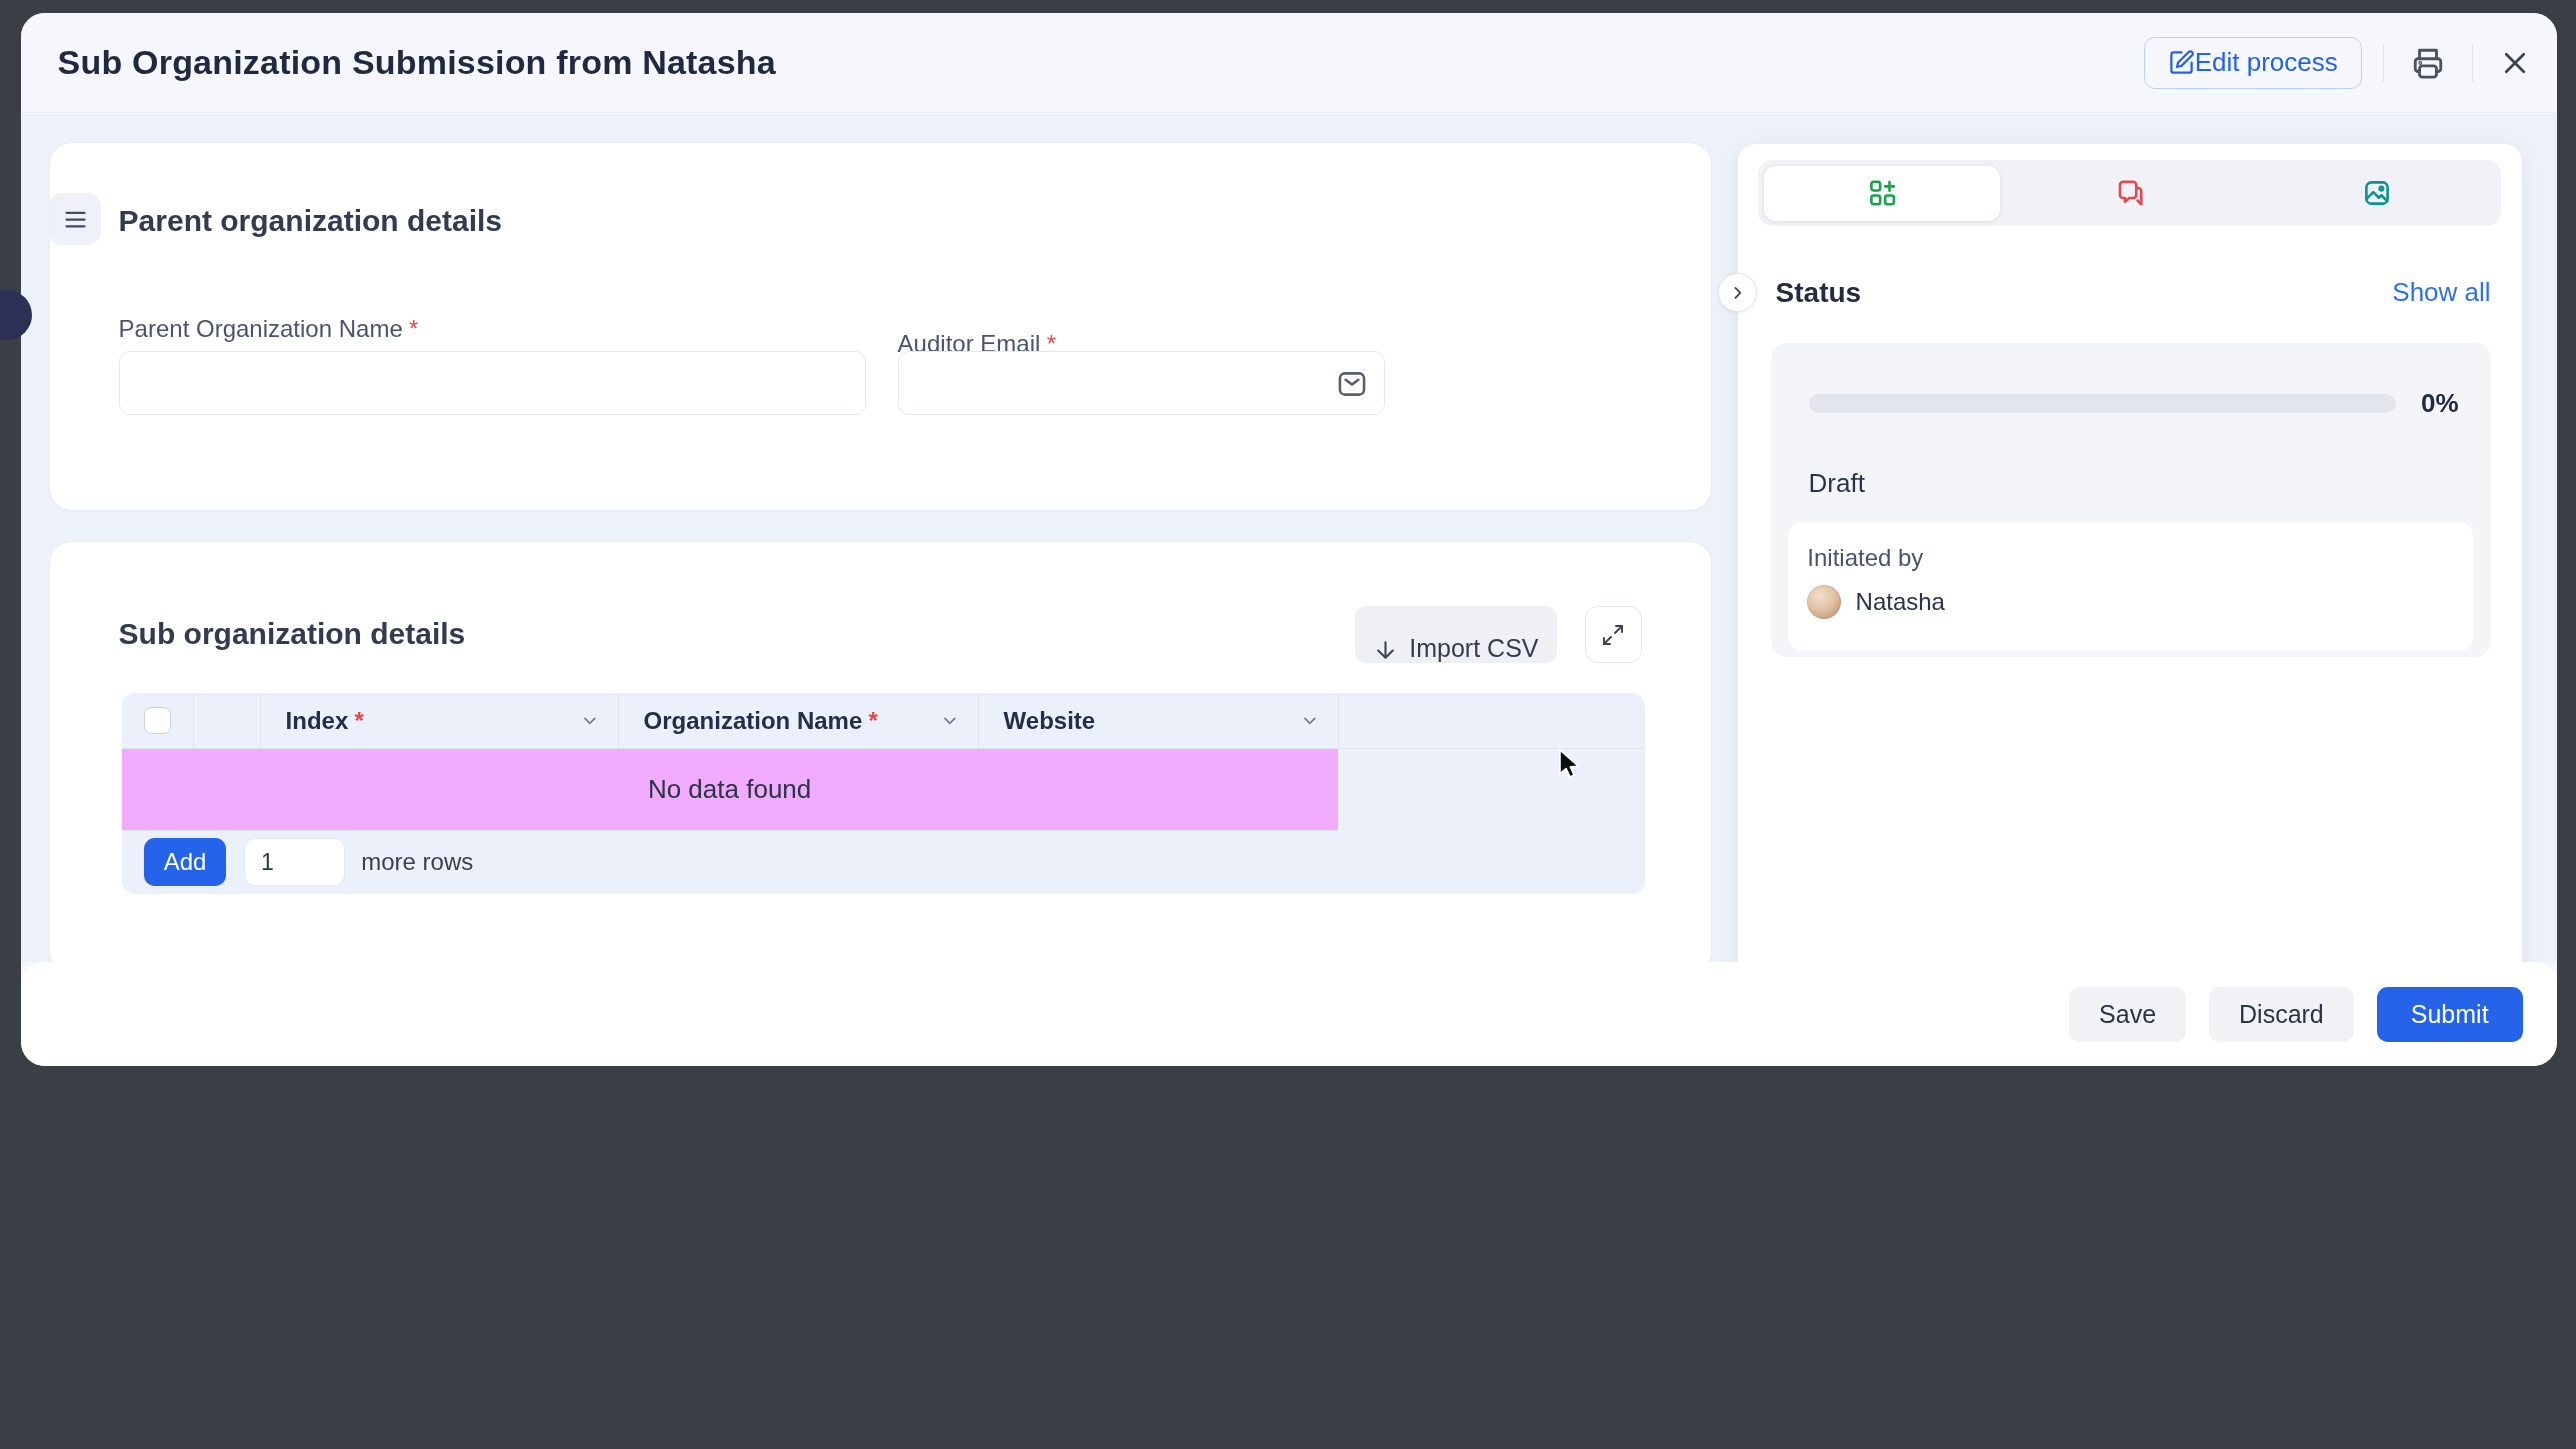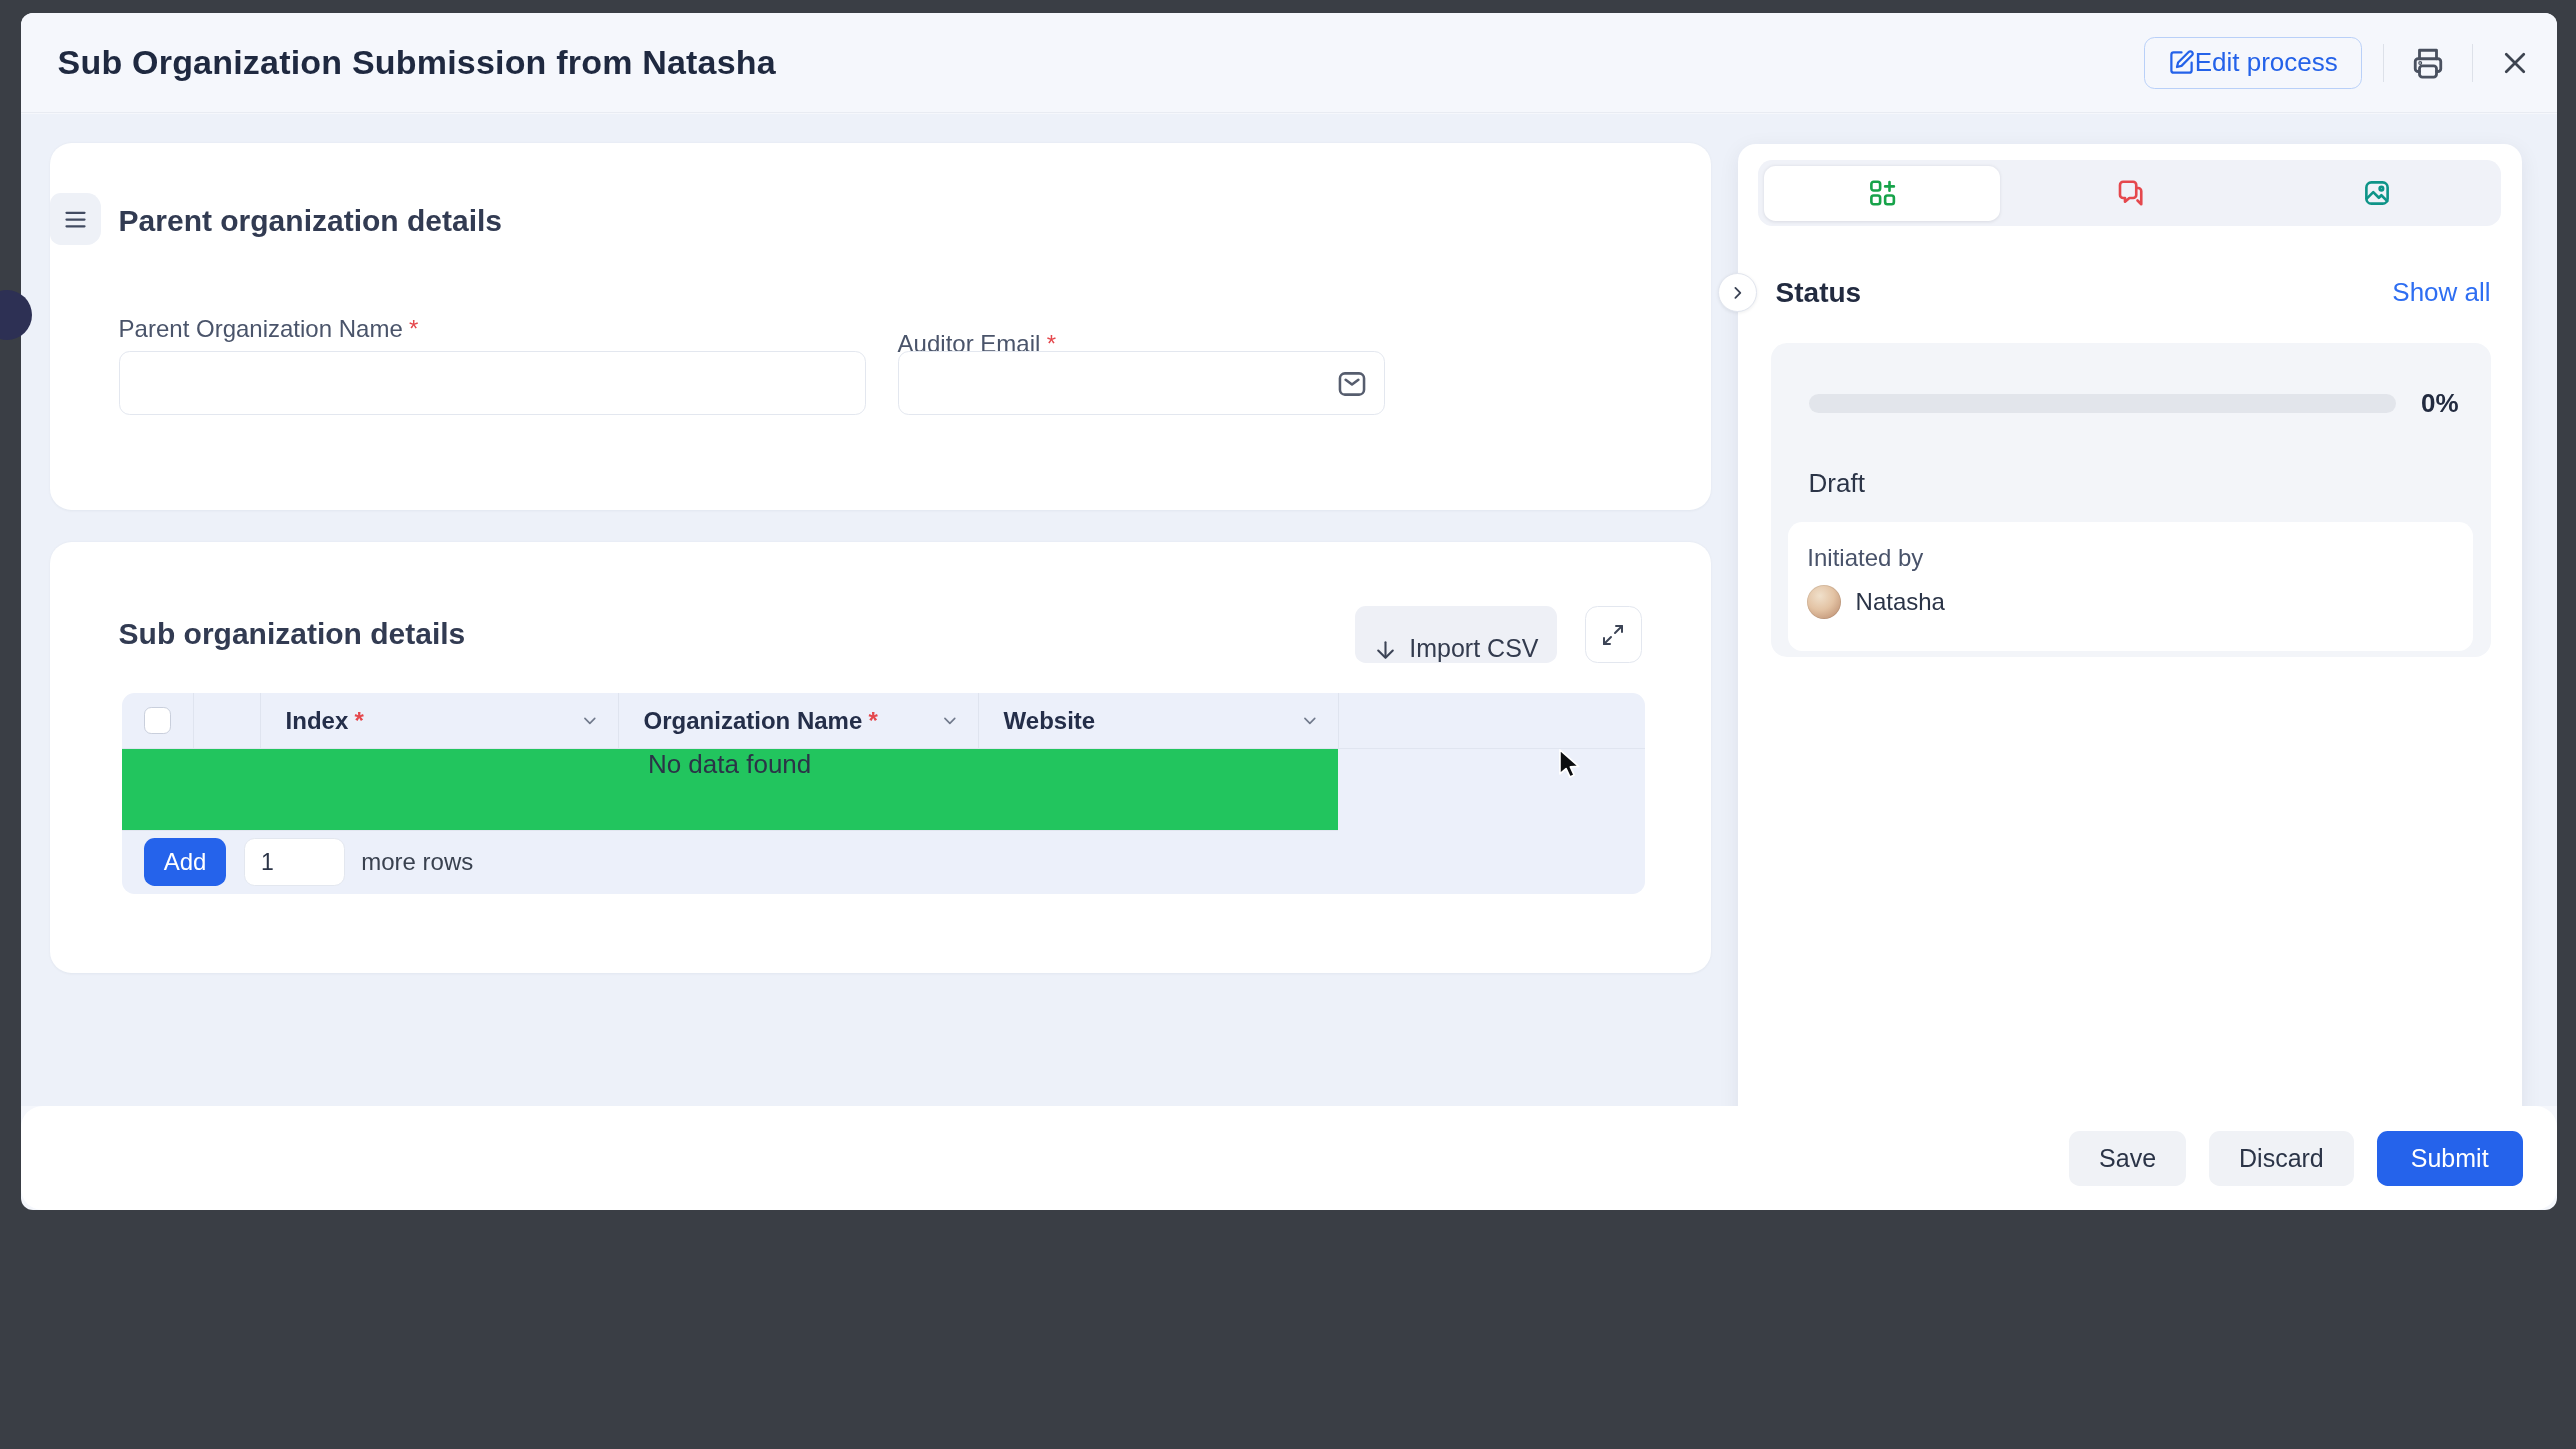--- a/index.html
+++ b/index.html
@@ -13,22 +13,22 @@
   }
 
   
   .fab-circle{
     position:absolute; left:-18px; top:290px; width:50px; height:50px;
     border-radius:50%; background:#2d3054; z-index:40;
   }
 
   
   .modal{
-    position:absolute; left:20.6px; top:13.4px; width:2536px; height:1197px;
-    background:#f5f7fc; border-radius:12px; z-index:10; overflow:hidden;
+    position:absolute; left:20.6px; top:13.4px; width:2536px; height:1053px;
+    background:#f5f7fc; border-radius:24px; z-index:10; overflow:hidden;
   }
   .modal-header{
     position:absolute; left:0; top:0; right:0; height:100px;
     display:flex; align-items:center; justify-content:space-between;
     padding:0 21.5px 0 37px; border-bottom:0.9px solid #e8ebf2; background:#f5f7fc; z-index:5;
   }
   .modal-title{ font-size:34px; font-weight:700; color:#1f2940; letter-spacing:0.2px; }
   .header-actions{ display:flex; align-items:center; }
   .edit-btn{
     display:flex; align-items:center; gap:0; height:52px; padding:0 23px;
@@ -89,22 +89,22 @@
   .th-check{ width:72px; justify-content:center; }
   .th-gutter{ width:67px; }
   .th-col{ justify-content:space-between; padding:0 18px 0 25px; cursor:pointer; }
   .th-index{ width:358px; } .th-org{ width:360px; } .th-web{ width:360px; }
   .th-filler{ flex:1; border-right:none; }
   .th-label{ font-size:24px; font-weight:600; color:#242e49; display:flex; align-items:center; }
   .checkbox{
     width:27px; height:27px; border:1.8px solid #c9cfdc; border-radius:7.2px; background:#fff; cursor:pointer;
   }
   .tbody-empty{
-    width:1216px; height:82px; background:#22c55e; border-bottom:0.9px solid #e2e6f0;
-    display:flex; align-items:flex-start; justify-content:center;
+    width:1216px; height:82px; background:#f0abfc; border-bottom:0.9px solid #e2e6f0;
+    display:flex; align-items:center; justify-content:center;
     font-size:26px; color:#2b3447;
   }
   .tfoot{ height:62px; display:flex; align-items:center; padding-left:22.4px; gap:18px; }
   .add-btn{
     width:82px; height:48px; background:#2563eb; color:#fff; border:none; border-radius:10.7px;
     font-size:24px; font-family:inherit; cursor:pointer;
   }
   .rows-input{
     width:101px; height:48px; background:#fff; border:1.3px solid #e3e7ef; border-radius:10.7px;
     font-size:23px; font-family:inherit; color:#2b3447; padding:0 16px; outline:none;

